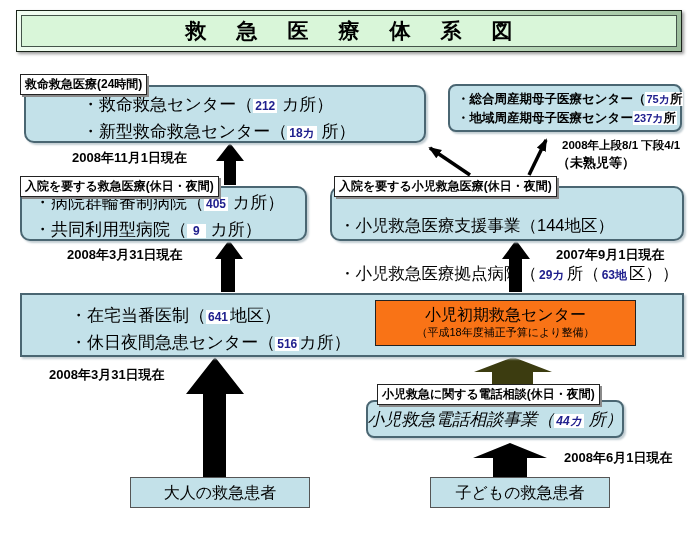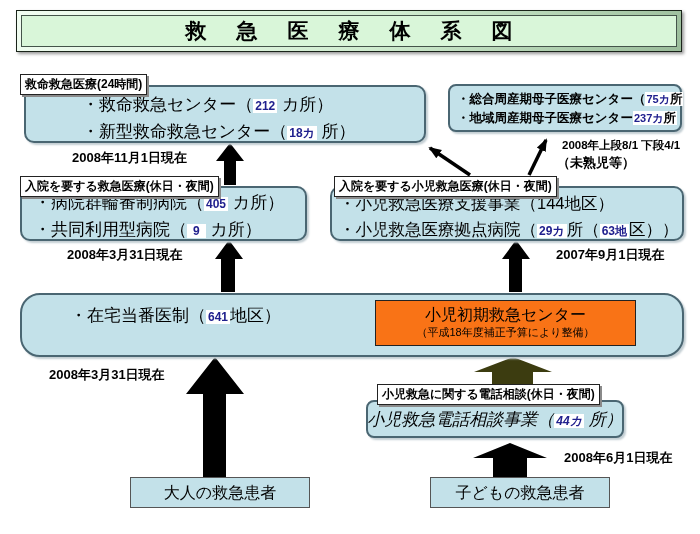--- a/index.html
+++ b/index.html
@@ -32,22 +32,22 @@
   .innerbox .t2{font-size:11px;line-height:14px;}
   .graybox{position:absolute;background:#c3e1e9;border:1px solid #555;box-sizing:border-box;
            text-align:center;font-size:16px;line-height:29px;z-index:2;white-space:nowrap;}
 
   
   .box-kyumei{left:24px;top:85px;width:402px;height:58px;padding:5px 0 0 56px;}
   .box-perinatal{left:448px;top:84px;width:234px;height:48px;padding:4px 0 0 7px;border-radius:8px;}
   .box-perinatal .line{font-size:12.5px;font-weight:bold;line-height:19px;}
   .box-nyuin{left:20px;top:186px;width:287px;height:55px;padding:2px 0 0 12px;}
   .box-pedhosp{left:330px;top:186px;width:354px;height:55px;padding:2px 0 0 7px;}
-  .box-pedhosp .line{font-size:16.5px;}
-  .box-wide{left:20px;top:293px;width:664px;height:64px;padding:8px 0 0 48px;border-radius:20px;}
+  .box-pedhosp .line{font-size:16.5px;margin-top:22px;}
+  .box-wide{left:20px;top:293px;width:664px;height:64px;padding:8px 0 0 48px;border-radius:0;}
   .box-phone{left:366px;top:400px;width:258px;height:38px;border-radius:8px;
              display:flex;align-items:center;justify-content:center;font-style:italic;}
   .box-phone .line{font-size:17px;}
   .box-adult{left:130px;top:477px;width:180px;height:31px;}
   .box-child{left:430px;top:477px;width:180px;height:31px;}
 
   
   .arrows{position:absolute;left:0;top:0;z-index:1;pointer-events:none;}
 </style>
 </head>
@@ -100,20 +100,21 @@
 
   <div class="label" style="left:334px;top:176px;">入院を要する小児救急医療(休日・夜間)</div>
   <div class="bluebox bigtext box-pedhosp">
     <div class="line">・小児救急医療支援事業（144地区）</div>
     <div class="line"><span>・小児救急医療拠点病院（</span><span class="hl">29カ</span><span>所（</span><span class="hl">63地</span><span>区））</span></div>
   </div>
   <div class="date" style="left:556px;top:246px;">2007年9月1日現在</div>
 
   <div class="bluebox bigtext box-wide">
     <div class="line"><span>・在宅当番医制（</span><span class="hl">641</span><span>地区）</span></div>
+    <div class="line"><span>・休日夜間急患センター（</span><span class="hl">516</span><span>カ所）</span></div>
   </div>
   <div class="innerbox">
     <div class="t1">小児初期救急センター</div>
     <div class="t2">（平成18年度補正予算により整備）</div>
   </div>
   <div class="date" style="left:49px;top:366px;">2008年3月31日現在</div>
 
   <div class="label" style="left:377px;top:384px;">小児救急に関する電話相談(休日・夜間)</div>
   <div class="bluebox box-phone">
     <div class="line"><span>小児救急電話相談事業（</span><span class="hl">44カ</span><span> 所）</span></div>

